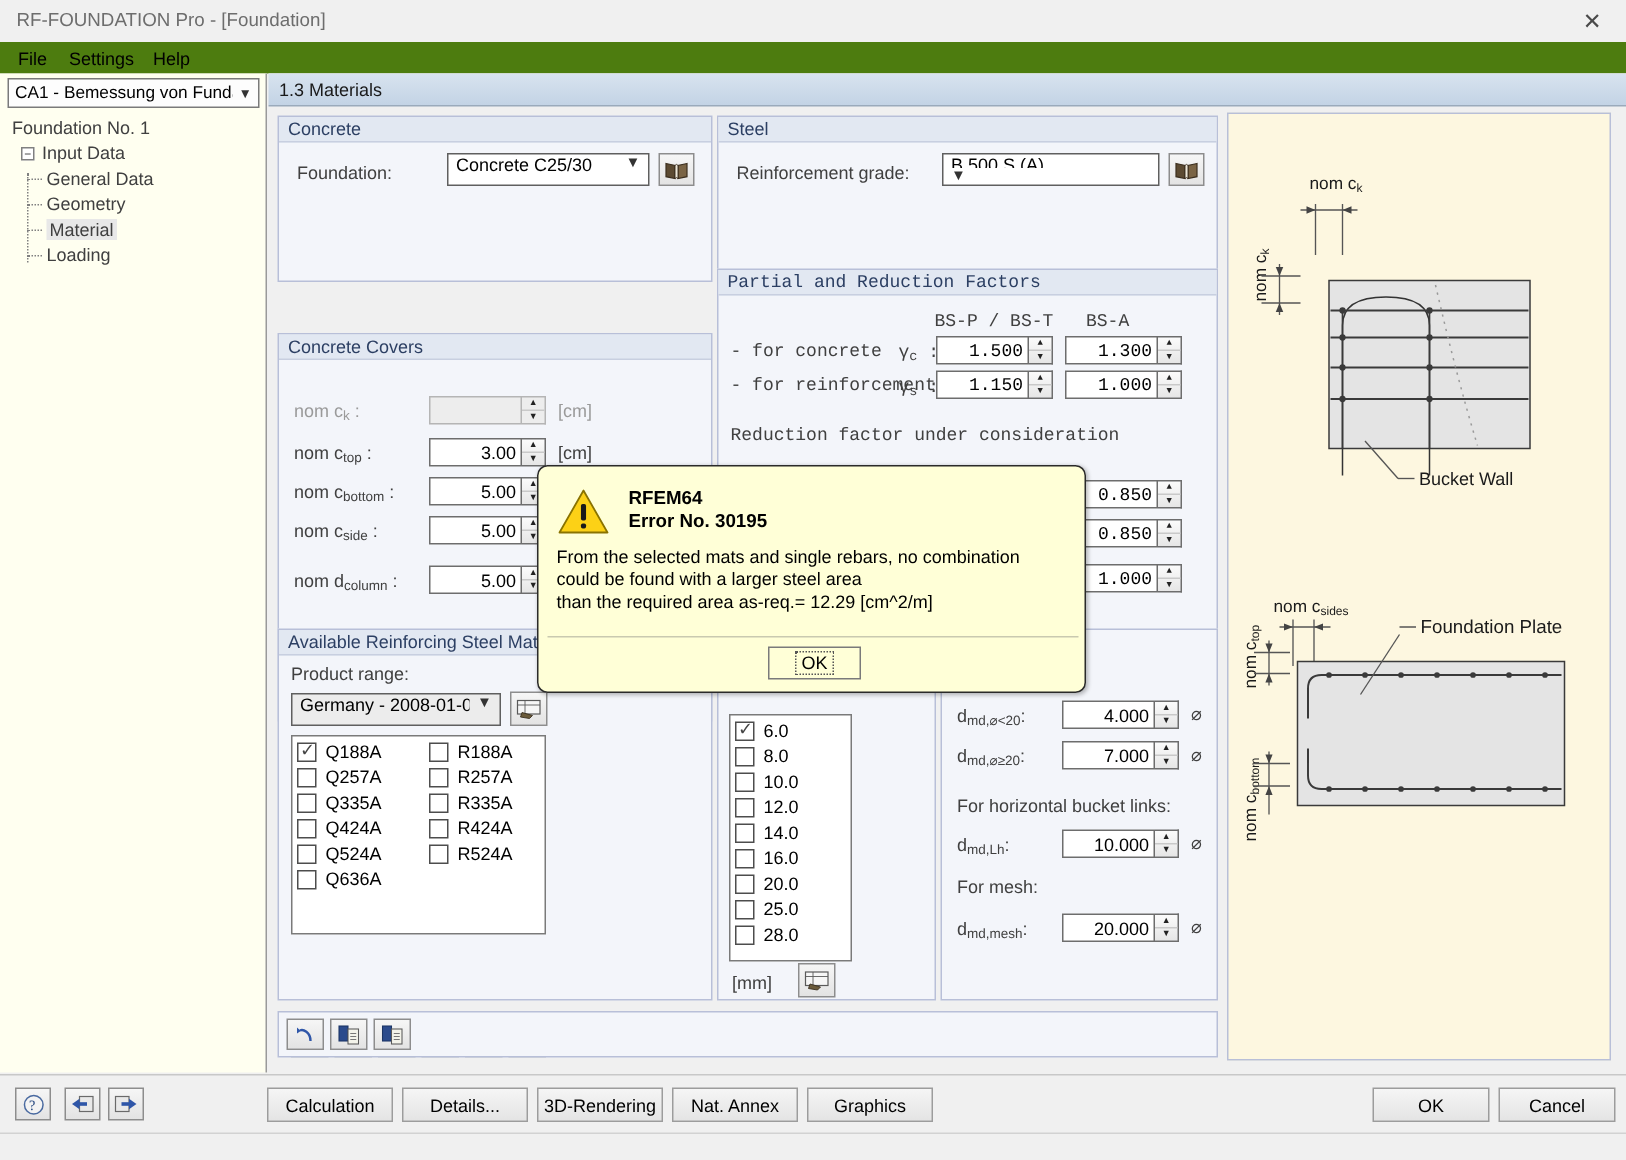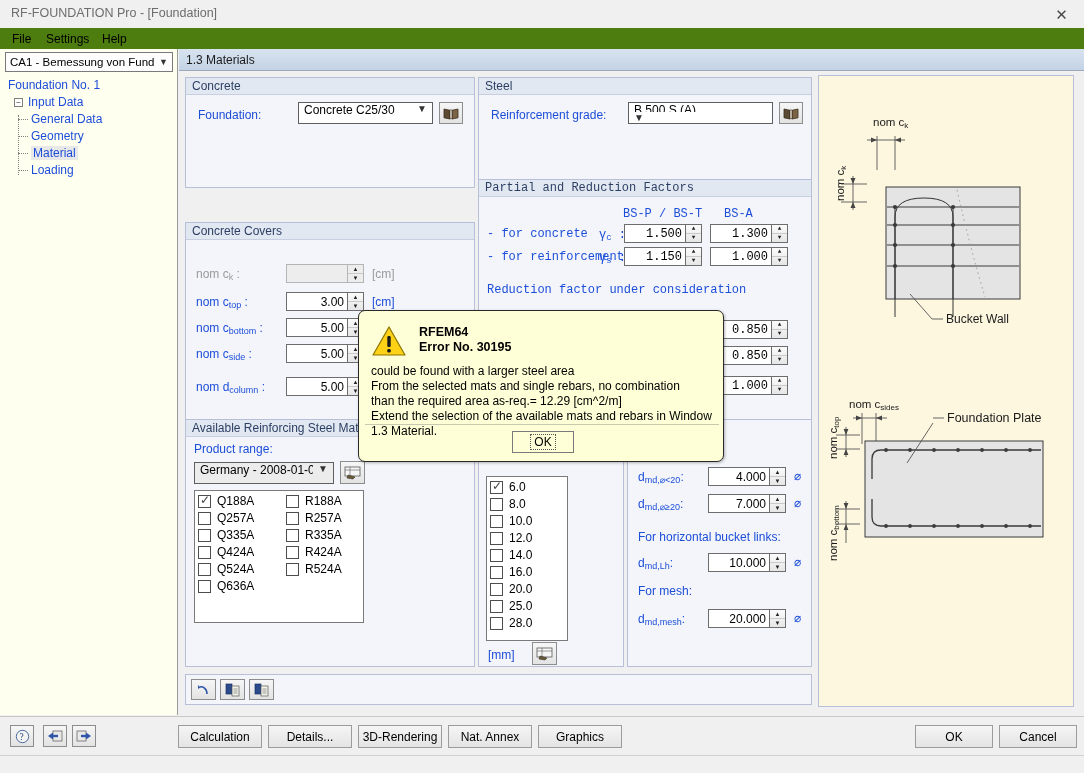--- a/index.html
+++ b/index.html
@@ -94,21 +94,21 @@
   }
   .group > .g-title {
     position: absolute; left: 0; top: 0; right: 0; height: 17px;
     background: #e2e8f2;
     border-bottom: 1px solid #c8cfe0;
     font-size: 12px; color: #2c3f63;
     padding: 1px 0 0 6px;
   }
 
   
-  .lbl { position: absolute; font-size: 12px; color: #1d4ed8; white-space: nowrap; }
+  .lbl { position: absolute; font-size: 12px; color: #404040; white-space: nowrap; }
   .lbl.dim { color: #9a9a9a; }
   .sub { font-size: 9px; vertical-align: -2px; }
 
   .tfield {
     position: absolute; background: #fff; border: 1px solid #6d6d6d;
     height: 19px; font-size: 12px;
     display: flex; align-items: center; justify-content: flex-end;
     padding-right: 3px; color: #000;
   }
   .tfield.disabled { background: #ededed; border-color: #b5b5b5; }
@@ -675,24 +675,23 @@
 
   <div class="dlg">
     <svg class="warn" width="36" height="32" viewBox="0 0 36 32">
       <path d="M18 2 L34 30 L2 30 Z" fill="#fcd116" stroke="#8a7300" stroke-width="1.2" stroke-linejoin="round"></path>
       <rect x="16.3" y="11" width="3.4" height="11" rx="1.2" fill="#1a1a1a"></rect>
       <rect x="16.3" y="24" width="3.4" height="3.4" rx="1.2" fill="#1a1a1a"></rect>
     </svg>
     <div class="h1">RFEM64</div>
     <div class="h2">Error No. 30195</div>
     <div class="body">
+      <div>From the selected mats and single rebars, no combination</div>
       <div>could be found with a larger steel area</div>
-      <div>From the selected mats and single rebars, no combination</div>
       <div>than the required area as-req.= 12.29 [cm^2/m]</div>
-      <div>Extend the selection of the available mats and rebars in Window 1.3 Material.</div>
     </div>
     <div class="sep"></div>
     <div class="okbtn">
       <span>OK</span>
     </div>
   </div>
 
   <div class="bottombar">
     <div class="iconbtn" style="left:10px; top:8px; width:24px; height:22px;">
       <svg width="15" height="15" viewBox="0 0 15 15">

